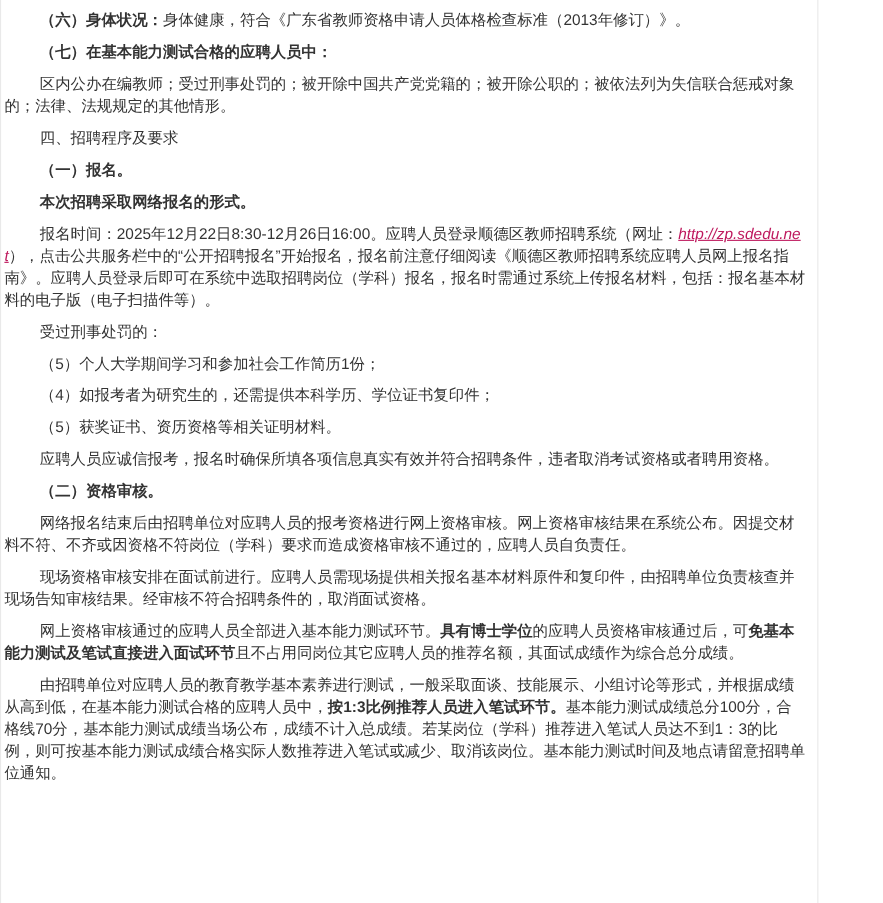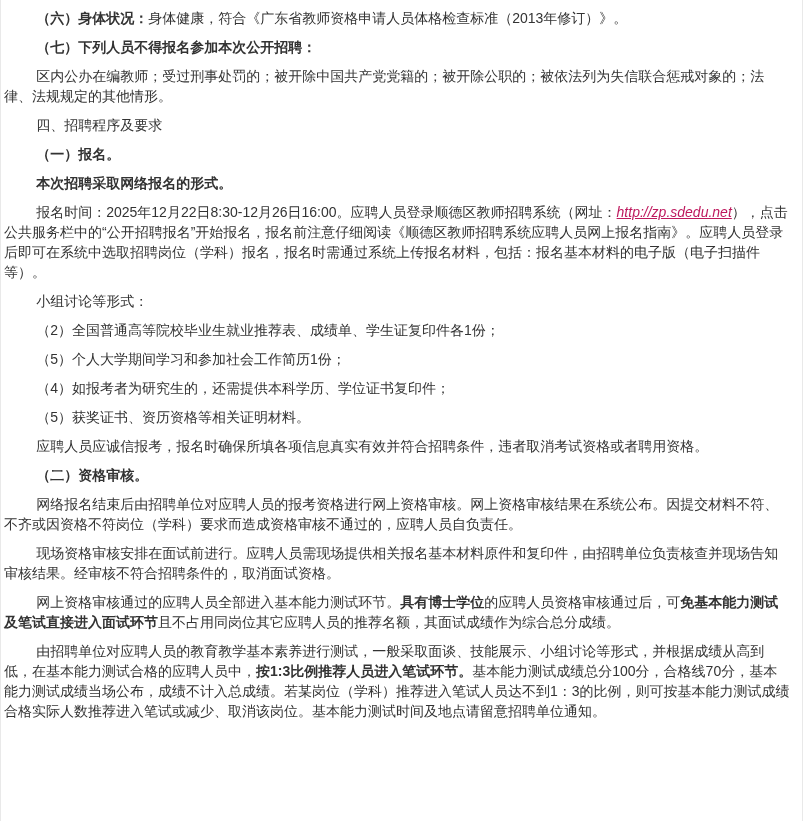--- a/index.html
+++ b/index.html
@@ -6,21 +6,21 @@
   body {
     width: 803px;
     height: 821px;
     background: #ffffff;
     overflow: hidden;
     font-family: "Liberation Sans", sans-serif;
     color: #333333;
   }
   .doc {
     box-sizing: border-box;
-    width: 803px;
+    width: 744px;
     height: 821px;
     border-left: 1px solid #e9e9e9;
     border-right: 1px solid #e9e9e9;
     padding: 0 11px 6px 3px;
     overflow: hidden;
   }
   p.para {
     margin: 9px 0;
     font-size: 14px;
     line-height: 20px;
@@ -29,28 +29,27 @@
   }
   p.para:first-child { margin-top: 8px; }
   .b { font-weight: bold; }
   a.doc-link { color: #0000ee; text-decoration: underline; cursor: pointer; }
 </style>
 </head>
 <body style="background: rgb(255, 255, 255); color: rgb(51, 51, 51);">
 
 <div class="doc" style="border-left-color: rgb(233, 233, 233); border-right-color: rgb(233, 233, 233);">
     <p class="para"><span class="b">（六）身体状况：</span><span>身体健康，符合《广东省教师资格申请人员体格检查标准（2013年修订）》。</span></p>
-    <p class="para"><span class="b">（七）下列人员不得报名参加本次公开招聘：</span></p>
+    <p class="para"><span class="b">（七）在基本能力测试合格的应聘人员中：</span></p>
     <p class="para"><span>区内公办在编教师；受过刑事处罚的；被开除中国共产党党籍的；被开除公职的；被依法列为失信联合惩戒对象的；法律、法规规定的其他情形。</span></p>
     <p class="para"><span>四、招聘程序及要求</span></p>
     <p class="para"><span class="b">（一）报名。</span></p>
     <p class="para"><span class="b">本次招聘采取网络报名的形式。</span></p>
     <p class="para"><span>报名时间：2025年12月22日8:30-12月26日16:00。应聘人员登录顺德区教师招聘系统（网址：</span><a class="doc-link" href="#" style="color: #be185d; font-style: italic;">http://zp.sdedu.net</a><span>），点击公共服务栏中的“公开招聘报名”开始报名，报名前注意仔细阅读《顺德区教师招聘系统应聘人员网上报名指南》。应聘人员登录后即可在系统中选取招聘岗位（学科）报名，报名时需通过系统上传报名材料，包括：报名基本材料的电子版（电子扫描件等）。</span></p>
-    <p class="para"><span>小组讨论等形式：</span></p>
-    <p class="para"><span>（2）全国普通高等院校毕业生就业推荐表、成绩单、学生证复印件各1份；</span></p>
+    <p class="para"><span>受过刑事处罚的：</span></p>
     <p class="para"><span>（5）个人大学期间学习和参加社会工作简历1份；</span></p>
     <p class="para"><span>（4）如报考者为研究生的，还需提供本科学历、学位证书复印件；</span></p>
     <p class="para"><span>（5）获奖证书、资历资格等相关证明材料。</span></p>
     <p class="para"><span>应聘人员应诚信报考，报名时确保所填各项信息真实有效并符合招聘条件，违者取消考试资格或者聘用资格。</span></p>
     <p class="para"><span class="b">（二）资格审核。</span></p>
     <p class="para"><span>网络报名结束后由招聘单位对应聘人员的报考资格进行网上资格审核。网上资格审核结果在系统公布。因提交材料不符、不齐或因资格不符岗位（学科）要求而造成资格审核不通过的，应聘人员自负责任。</span></p>
     <p class="para"><span>现场资格审核安排在面试前进行。应聘人员需现场提供相关报名基本材料原件和复印件，由招聘单位负责核查并现场告知审核结果。经审核不符合招聘条件的，取消面试资格。</span></p>
     <p class="para"><span>网上资格审核通过的应聘人员全部进入基本能力测试环节。</span><span class="b">具有博士学位</span><span>的应聘人员资格审核通过后，可</span><span class="b">免基本能力测试及笔试直接进入面试环节</span><span>且不占用同岗位其它应聘人员的推荐名额，其面试成绩作为综合总分成绩。</span></p>
     <p class="para"><span>由招聘单位对应聘人员的教育教学基本素养进行测试，一般采取面谈、技能展示、小组讨论等形式，并根据成绩从高到低，在基本能力测试合格的应聘人员中，</span><span class="b">按1:3比例推荐人员进入笔试环节。</span><span>基本能力测试成绩总分100分，合格线70分，基本能力测试成绩当场公布，成绩不计入总成绩。若某岗位（学科）推荐进入笔试人员达不到1：3的比例，则可按基本能力测试成绩合格实际人数推荐进入笔试或减少、取消该岗位。基本能力测试时间及地点请留意招聘单位通知。</span></p>
   </div>

